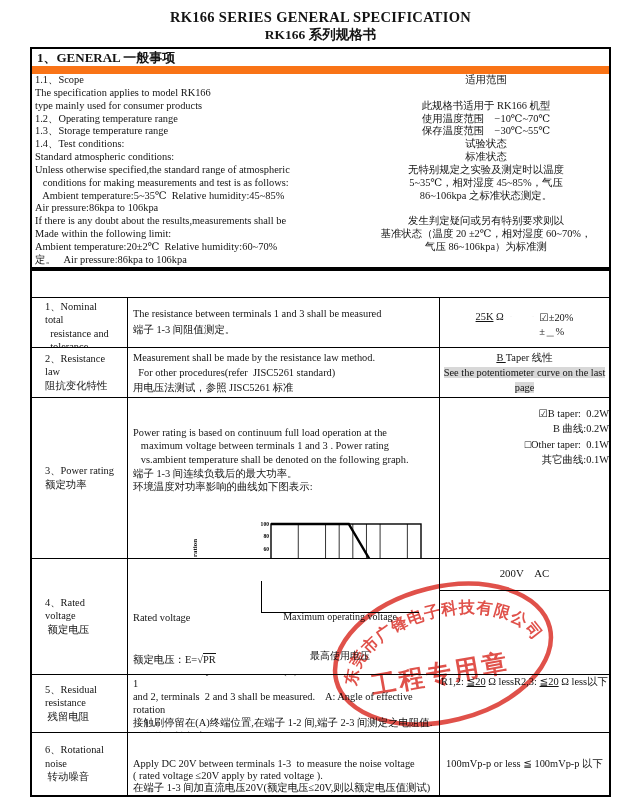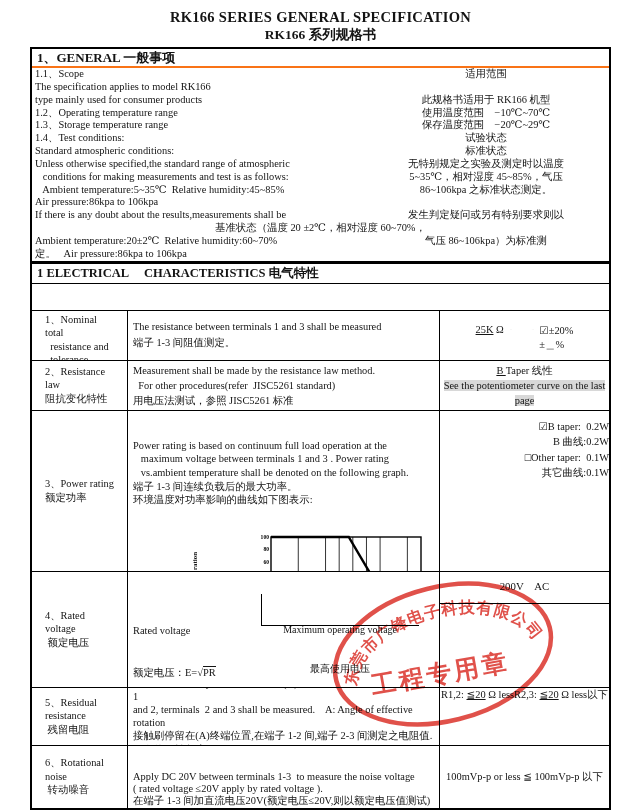--- a/index.html
+++ b/index.html
@@ -6,21 +6,21 @@
   body{
     width:643px;height:811px;background:#ffffff;position:relative;
     font-family:"Liberation Serif","DejaVu Serif",serif;color:#141414;
     -webkit-font-smoothing:antialiased;
   }
   .doc{width:581px;margin-left:30px;}
   .t1{font-size:14.5px;font-weight:bold;text-align:center;padding-top:9px;line-height:17px;letter-spacing:.3px;}
   .t2{font-size:13.5px;font-weight:bold;text-align:center;line-height:17px;}
   
   .gbox{border:2px solid #000;margin-top:4px;}
-  .g-head{font-size:13px;font-weight:bold;padding:1px 5px;border-bottom:2px solid #f97316;line-height:15px;}
+  .g-head{font-size:13px;font-weight:bold;padding:1px 5px;border-bottom:8px solid #f97316;line-height:15px;}
   .g-row{display:flex;font-size:10.4px;line-height:12.85px;}
   .g-en{width:328px;padding-left:3px;white-space:pre;overflow:hidden;}
   .g-zh{flex:1;text-align:center;white-space:pre;overflow:hidden;}
   
   .ebox{border:2px solid #000;border-top-width:1px;}
   .e-head{font-size:12.5px;font-weight:bold;padding:1px 5px;white-space:pre-wrap;line-height:16px;height:17px;}
   .erow{display:grid;grid-template-columns:95px 312px 1fr;border-top:1px solid #000;box-sizing:border-box;}
   .cell{box-sizing:border-box;overflow:hidden;}
   .cc,.cs{border-left:1px solid #000;}
   .ehdr{height:27px;}
@@ -78,21 +78,21 @@
         <div class="g-row">
           <div class="g-en">type mainly used for consumer products</div>
           <div class="g-zh">此规格书适用于 RK166 机型</div>
         </div>
         <div class="g-row">
           <div class="g-en">1.2、Operating temperature range</div>
           <div class="g-zh">使用温度范围　−10℃~70℃</div>
         </div>
         <div class="g-row">
           <div class="g-en">1.3、Storage temperature range</div>
-          <div class="g-zh">保存温度范围　−20℃~29℃</div>
+          <div class="g-zh">保存温度范围　−30℃~55℃</div>
         </div>
         <div class="g-row">
           <div class="g-en">1.4、Test conditions:</div>
           <div class="g-zh">试验状态</div>
         </div>
         <div class="g-row">
           <div class="g-en">Standard atmospheric conditions:</div>
           <div class="g-zh">标准状态</div>
         </div>
         <div class="g-row">
@@ -109,35 +109,35 @@
         </div>
         <div class="g-row">
           <div class="g-en">Air pressure:86kpa to 106kpa</div>
           <div class="g-zh"></div>
         </div>
         <div class="g-row">
           <div class="g-en">If there is any doubt about the results,measurements shall be</div>
           <div class="g-zh">发生判定疑问或另有特别要求则以</div>
         </div>
         <div class="g-row">
+          <div class="g-en">Made within the following limit:</div>
           <div class="g-zh">基准状态（温度 20 ±2℃，相对湿度 60~70%，</div>
         </div>
         <div class="g-row">
           <div class="g-en">Ambient temperature:20±2℃  Relative humidity:60~70%</div>
           <div class="g-zh">气压 86~106kpa）为标准测</div>
         </div>
         <div class="g-row">
           <div class="g-en">定。   Air pressure:86kpa to 106kpa</div>
           <div class="g-zh"></div>
         </div>
       </div>
   </div>
 
   <div class="ebox">
-    <div class="e-head">1 ELECTRICAL　 CHARACTERISTICS 电气特性</div>
 
     <div class="erow ehdr">
       <div class="cell">Item
 项　目</div>
       <div class="cell cc">Conditions
 条　件</div>
       <div class="cell cs">Specifications
 规　格</div>
     </div>
 

